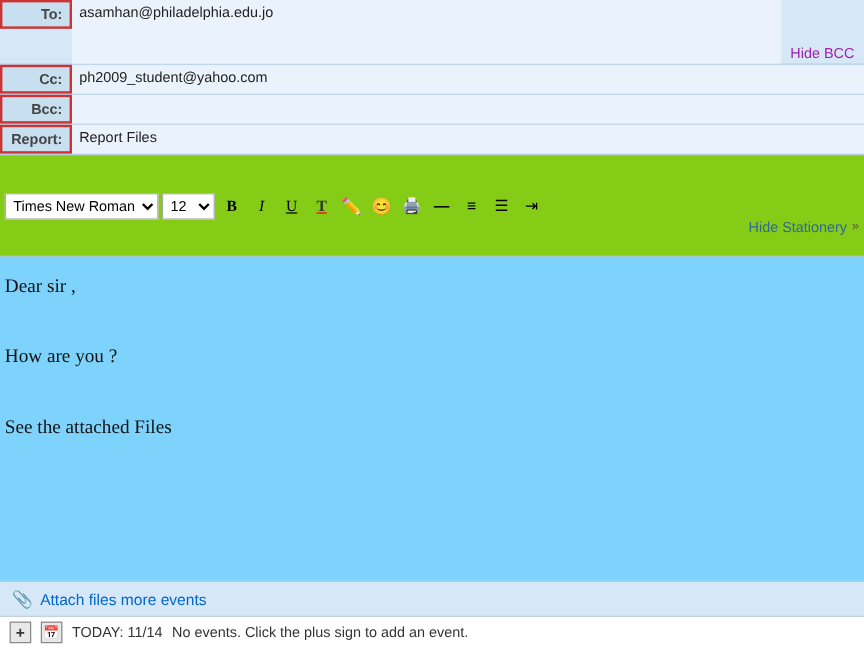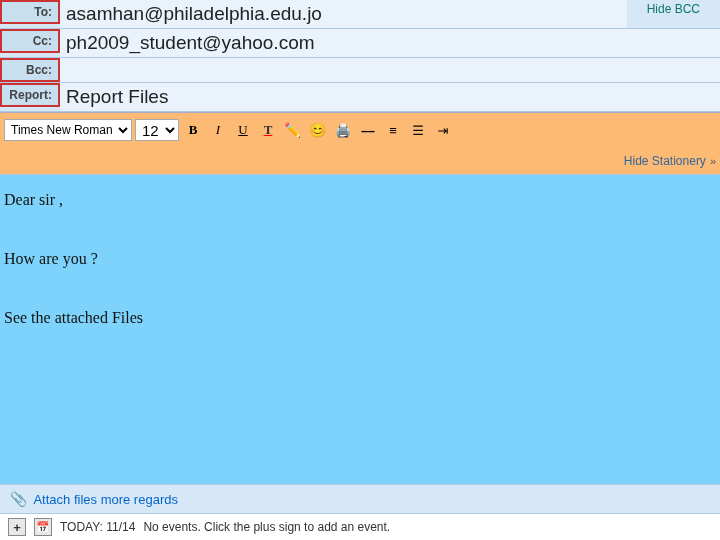--- a/index.html
+++ b/index.html
@@ -41,55 +41,56 @@
       align-items: center;
       justify-content: flex-end;
       align-self: stretch;
       padding-top: 3px;
       padding-bottom: 3px;
     }
 
     .field-value {
       flex: 1;
       padding: 3px 6px;
-      font-size: 19px;
+      font-size: 12px;
       color: #222;
       background: #eaf3fb;
     }
 
     .field-action {
-      padding: 2px 20px;
-      font-size: 12px;
-      color: #0f766e;
+      padding: 2px 8px;
+      font-size: 12px;
+      color: #a21caf;
       cursor: pointer;
       white-space: nowrap;
+      margin-top: 35px;
     }
 
     
     .toolbar {
       display: flex;
-      align-items: flex-start;
-      background: #fdba74;
+      align-items: center;
+      background: #84cc16;
       border-bottom: 1px solid #b0c8e0;
-      padding: 6px 4px;
+      padding: 17px 4px;
       gap: 3px;
       flex-wrap: nowrap;
     }
 
     .font-select {
       font-size: 12px;
       border: 1px solid #aaa;
       background: white;
       padding: 1px 2px;
       height: 22px;
       cursor: pointer;
     }
 
     .font-size-select {
-      font-size: 15px;
+      font-size: 12px;
       border: 1px solid #aaa;
       background: white;
       padding: 1px 2px;
       height: 22px;
       width: 44px;
       cursor: pointer;
     }
 
     .toolbar-btn {
       display: inline-flex;
@@ -298,21 +299,21 @@
     <div class="editor-line">Dear sir ,</div>
     <div class="editor-line">&nbsp;</div>
     <div class="editor-line">How are you ?</div>
     <div class="editor-line">&nbsp;</div>
     <div class="editor-line">See the  attached Files</div>
     <div class="editor-line">&nbsp;</div>
   </div>
 
   <div class="attach-bar">
     <span class="paperclip-icon">📎</span>
-    <span class="attach-link">Attach files more regards</span>
+    <span class="attach-link">Attach files more events</span>
   </div>
 
   <div class="calendar-bar">
     <div class="cal-btn">+</div>
     <div class="cal-icon">📅</div>
     <span>TODAY: 11/14</span>
     <span>No events. Click the plus sign to add an event.</span>
   </div>
 
 </div>

